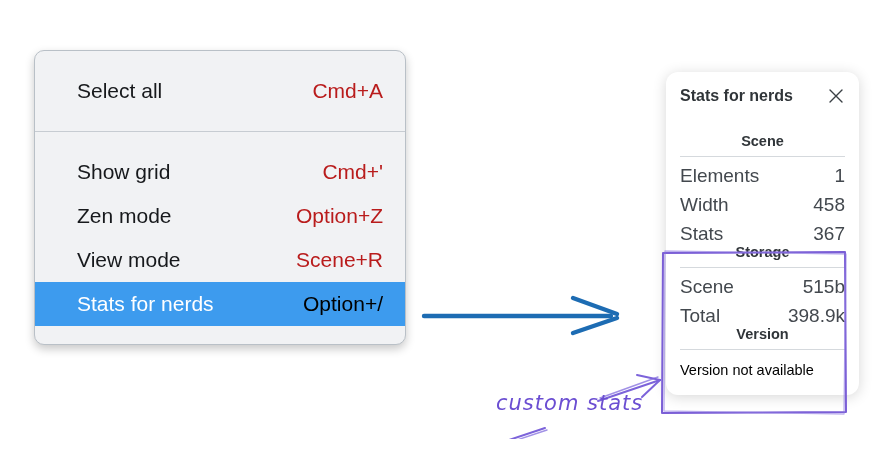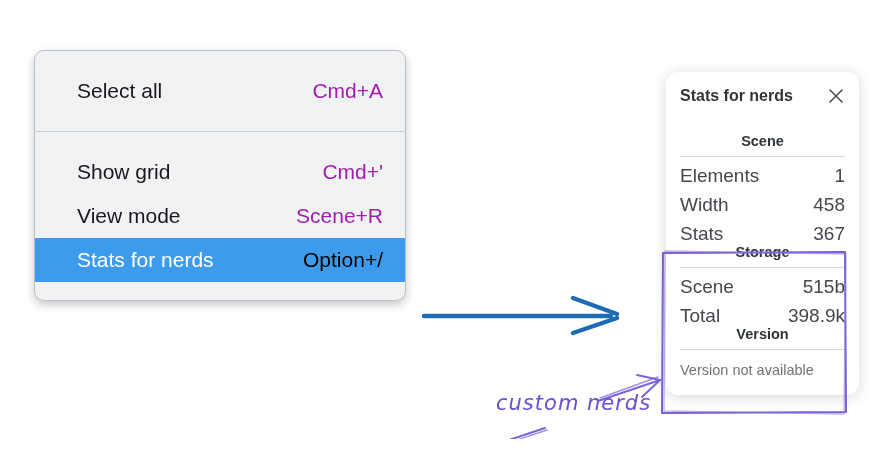--- a/index.html
+++ b/index.html
@@ -18,21 +18,21 @@
     border-radius:10px;
     box-shadow:0 4px 10px rgba(0,0,0,0.22);
     padding:18px 0;
     overflow:hidden;
   }
   .menu-item {
     height:44px; display:flex; align-items:center; justify-content:space-between;
     padding:0 22px 0 42px;
     font-size:21px; color:#17191c;
   }
-  .menu-item .shortcut { color:#a21caf; }
+  .menu-item .shortcut { color:#b91c1c; }
   .menu-item.selected { background:#3d9bee; }
   .menu-item.selected .menu-label { color:#ffffff; }
   .menu-item.selected .shortcut { color:#000000; }
   .menu-divider { height:1px; background:#c7ccd2; margin:18px 0; }
 
   
   .flow-arrow { position:absolute; left:418px; top:293px; }
 
   
   .stats-panel {
@@ -54,21 +54,21 @@
     text-align:center; font-weight:bold; font-size:14.5px; color:#303539;
   }
   .heading-scene   { margin-top:27px; }
   .heading-storage { margin-top:0; }
   .heading-version { }
   .sep { border:none; border-top:1px solid #d5d9dd; margin:7px 0 0 0; }
   .stat-row {
     display:flex; align-items:center; justify-content:space-between;
     font-size:19px; margin-top:9px; line-height:20px; color:#43484e;
   }
-  .version-note { font-size:14.5px; margin-top:10px; line-height:20px; color:#737373; }
+  .version-note { font-size:14.5px; margin-top:10px; line-height:20px; color:#000000; }
 
   
   .custom-rect { position:absolute; left:656px; top:246px; pointer-events:none; }
   .annotation-arrow { position:absolute; left:425px; top:365px; pointer-events:none; }
   .annotation-text {
     position:absolute; left:496px; top:391px;
     font-family:"DejaVu Sans", sans-serif;
     font-style:italic;
     font-size:21px; letter-spacing:1px; white-space:nowrap;
     color:#6b4ed2;
@@ -81,20 +81,24 @@
 
   <div class="context-menu">
     <div class="menu-item">
       <span class="menu-label">Select all</span>
       <span class="shortcut">Cmd+A</span>
     </div>
     <div class="menu-divider"></div>
     <div class="menu-item">
       <span class="menu-label">Show grid</span>
       <span class="shortcut">Cmd+'</span>
+    </div>
+    <div class="menu-item">
+      <span class="menu-label">Zen mode</span>
+      <span class="shortcut">Option+Z</span>
     </div>
     <div class="menu-item">
       <span class="menu-label">View mode</span>
       <span class="shortcut">Scene+R</span>
     </div>
     <div class="menu-item selected">
       <span class="menu-label">Stats for nerds</span>
       <span class="shortcut">Option+/</span>
     </div>
   </div>
@@ -153,15 +157,15 @@
 
   <svg class="annotation-arrow" width="250" height="95" viewBox="0 0 250 95">
     <path d="M173,36 L235,15" stroke="#7c63da" stroke-width="2" fill="none" stroke-linecap="round"></path>
     <path d="M175,33 L233,12" stroke="#8a75e0" stroke-width="1.4" fill="none" stroke-linecap="round" opacity="0.8"></path>
     <path d="M235,15 L212,10" stroke="#7c63da" stroke-width="2" fill="none" stroke-linecap="round"></path>
     <path d="M235,15 L217,32" stroke="#7c63da" stroke-width="2" fill="none" stroke-linecap="round"></path>
     <path d="M48,87 L120,63" stroke="#7c63da" stroke-width="2" fill="none" stroke-linecap="round"></path>
     <path d="M50,89 L122,65" stroke="#8a75e0" stroke-width="1.4" fill="none" stroke-linecap="round" opacity="0.8"></path>
   </svg>
 
-  <div class="annotation-text">custom nerds</div>
+  <div class="annotation-text">custom stats</div>
 
 </div>
 
 </body></html>

